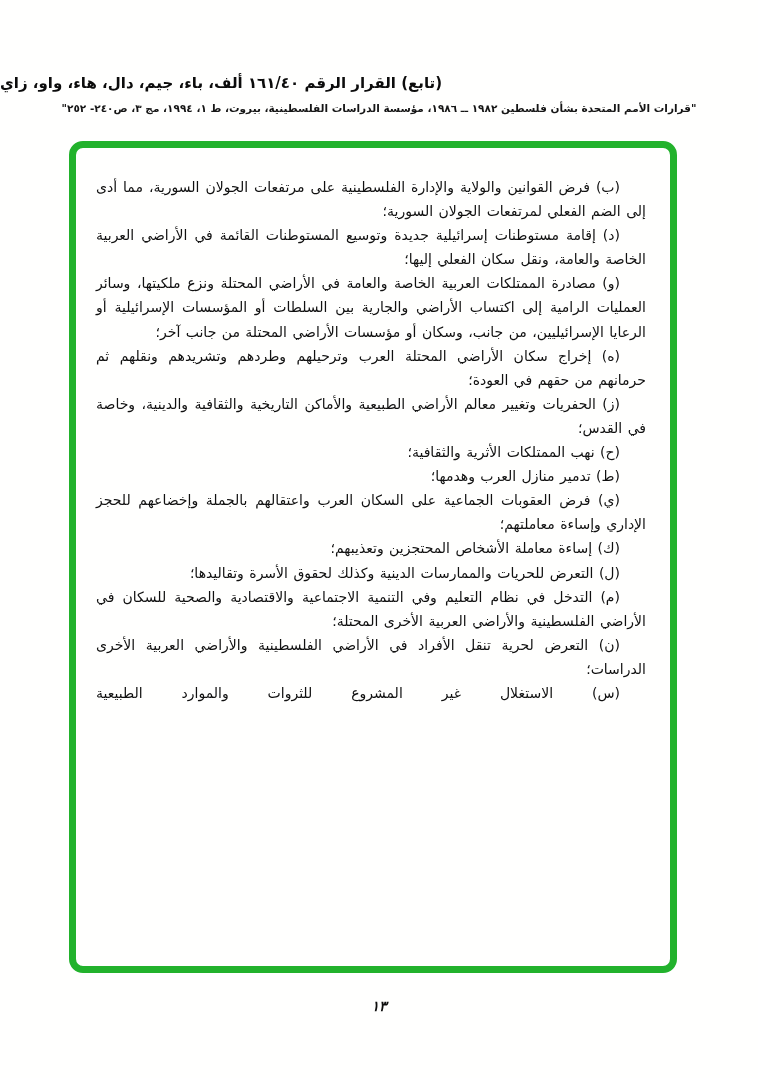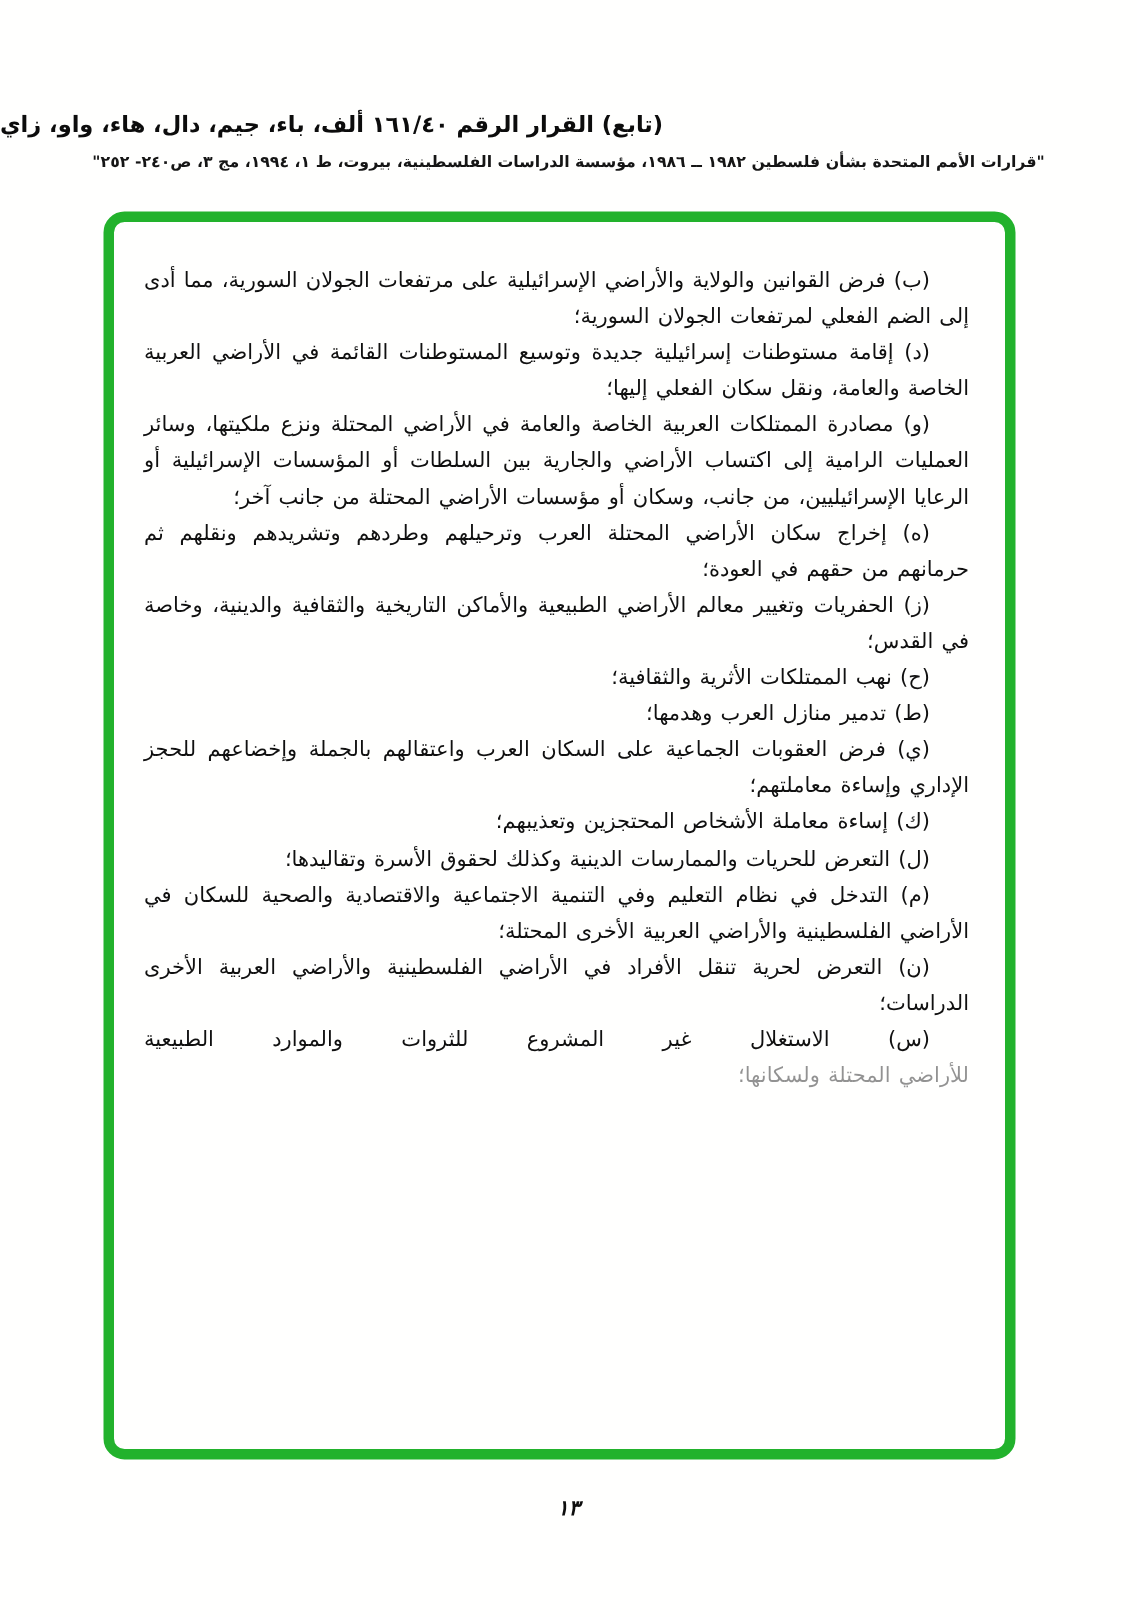--- a/index.html
+++ b/index.html
@@ -100,32 +100,31 @@
 
 <div class="page">
 
   <div class="header">
     <div class="header-title">(تابع) القرار الرقم ١٦١/٤٠ ألف، باء، جيم، دال، هاء، واو، زاي</div>
     <div class="header-source">"قرارات الأمم المتحدة بشأن فلسطين ١٩٨٢ ــ ١٩٨٦، مؤسسة الدراسات الفلسطينية، بيروت، ط ١، ١٩٩٤، مج ٣، ص٢٤٠- ٢٥٢"</div>
   </div>
 
   <div class="green-box" style="border-color: rgb(34, 178, 44);">
     <div class="body-text">
-      <p class="para">(ب) فرض القوانين والولاية والأراضي الإسرائيلية على مرتفعات الجولان السورية، مما أدى إلى الضم الفعلي لمرتفعات الجولان السورية؛</p>
+      <p class="para">(ب) فرض القوانين والولاية والإدارة الفلسطينية على مرتفعات الجولان السورية، مما أدى إلى الضم الفعلي لمرتفعات الجولان السورية؛</p>
       <p class="para">(د) إقامة مستوطنات إسرائيلية جديدة وتوسيع المستوطنات القائمة في الأراضي العربية الخاصة والعامة، ونقل سكان الفعلي إليها؛</p>
       <p class="para">(و) مصادرة الممتلكات العربية الخاصة والعامة في الأراضي المحتلة ونزع ملكيتها، وسائر العمليات الرامية إلى اكتساب الأراضي والجارية بين السلطات أو المؤسسات الإسرائيلية أو الرعايا الإسرائيليين، من جانب، وسكان أو مؤسسات الأراضي المحتلة من جانب آخر؛</p>
       <p class="para">(ه) إخراج سكان الأراضي المحتلة العرب وترحيلهم وطردهم وتشريدهم ونقلهم ثم حرمانهم من حقهم في العودة؛</p>
       <p class="para">(ز) الحفريات وتغيير معالم الأراضي الطبيعية والأماكن التاريخية والثقافية والدينية، وخاصة في القدس؛</p>
       <p class="para">(ح) نهب الممتلكات الأثرية والثقافية؛</p>
       <p class="para">(ط) تدمير منازل العرب وهدمها؛</p>
       <p class="para">(ي) فرض العقوبات الجماعية على السكان العرب واعتقالهم بالجملة وإخضاعهم للحجز الإداري وإساءة معاملتهم؛</p>
       <p class="para">(ك) إساءة معاملة الأشخاص المحتجزين وتعذيبهم؛</p>
       <p class="para">(ل) التعرض للحريات والممارسات الدينية وكذلك لحقوق الأسرة وتقاليدها؛</p>
       <p class="para">(م) التدخل في نظام التعليم وفي التنمية الاجتماعية والاقتصادية والصحية للسكان في الأراضي الفلسطينية والأراضي العربية الأخرى المحتلة؛</p>
       <p class="para">(ن) التعرض لحرية تنقل الأفراد في الأراضي الفلسطينية والأراضي العربية الأخرى الدراسات؛</p>
       <p class="para force-last-justify">(س) الاستغلال غير المشروع للثروات والموارد الطبيعية</p>
-      <p class="para faded">للأراضي المحتلة ولسكانها؛</p>
     </div>
   </div>
 
   <div class="page-number">١٣</div>
 
 </div>
 
 </body></html>

